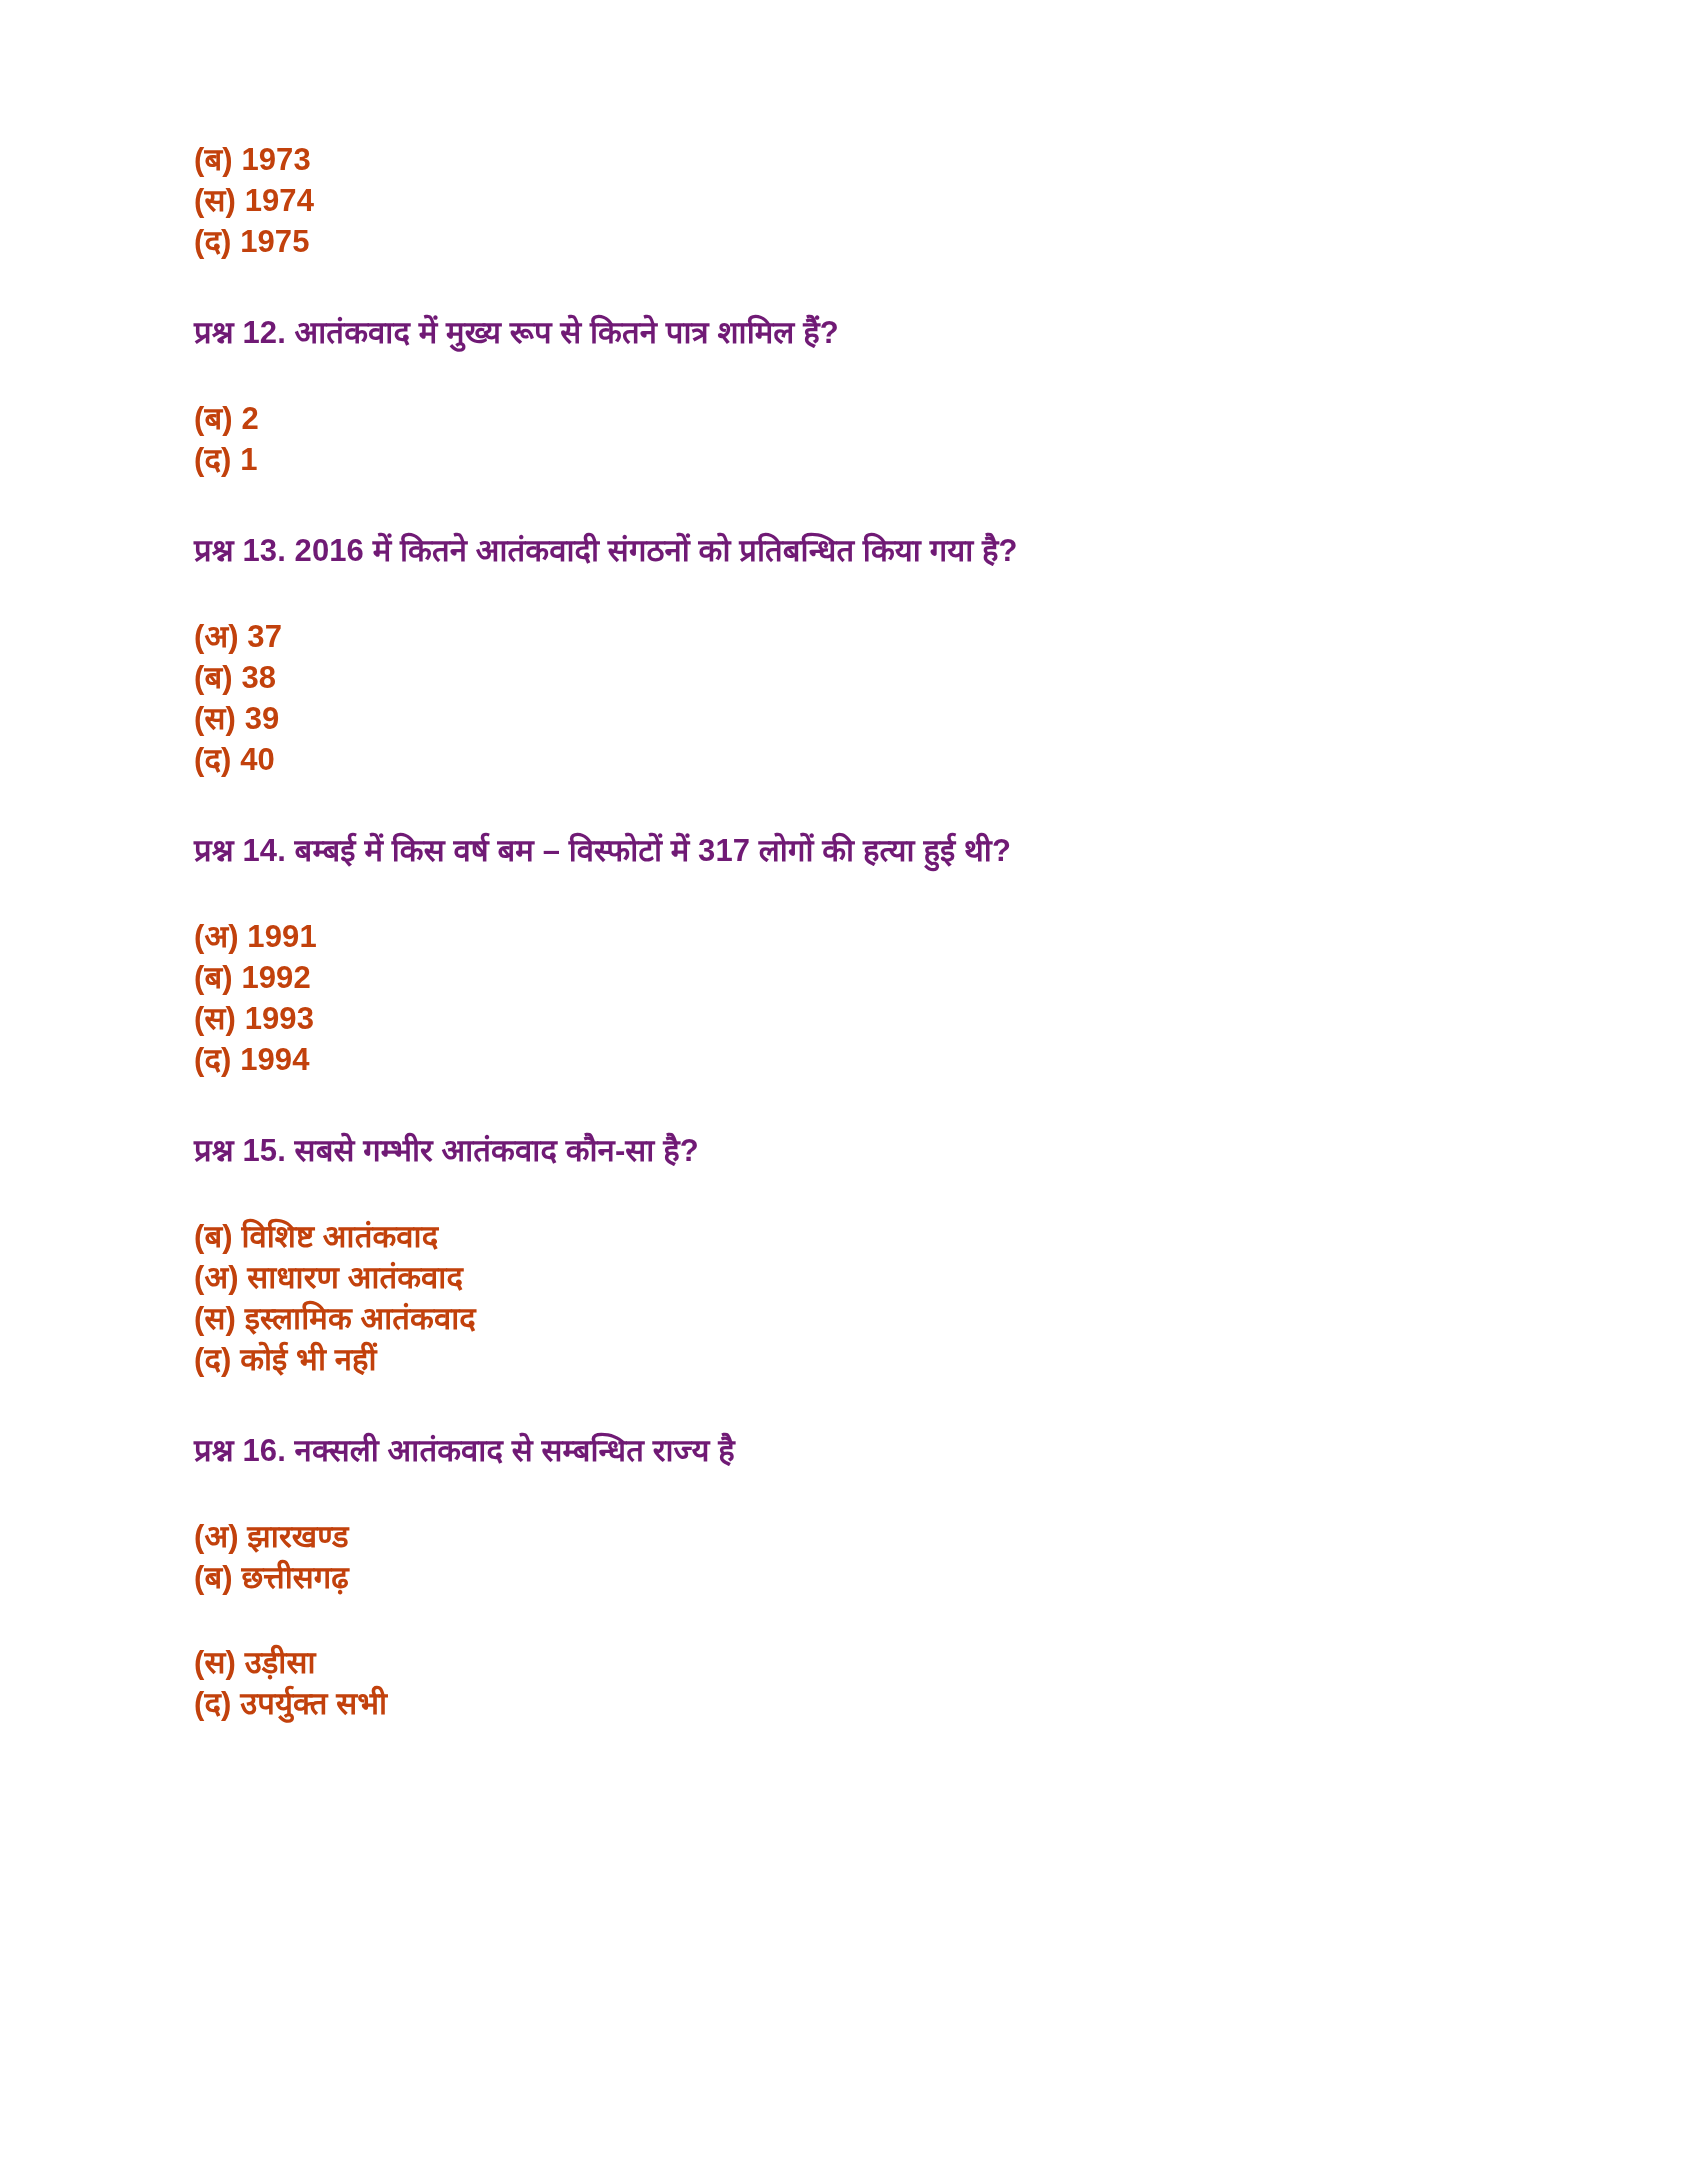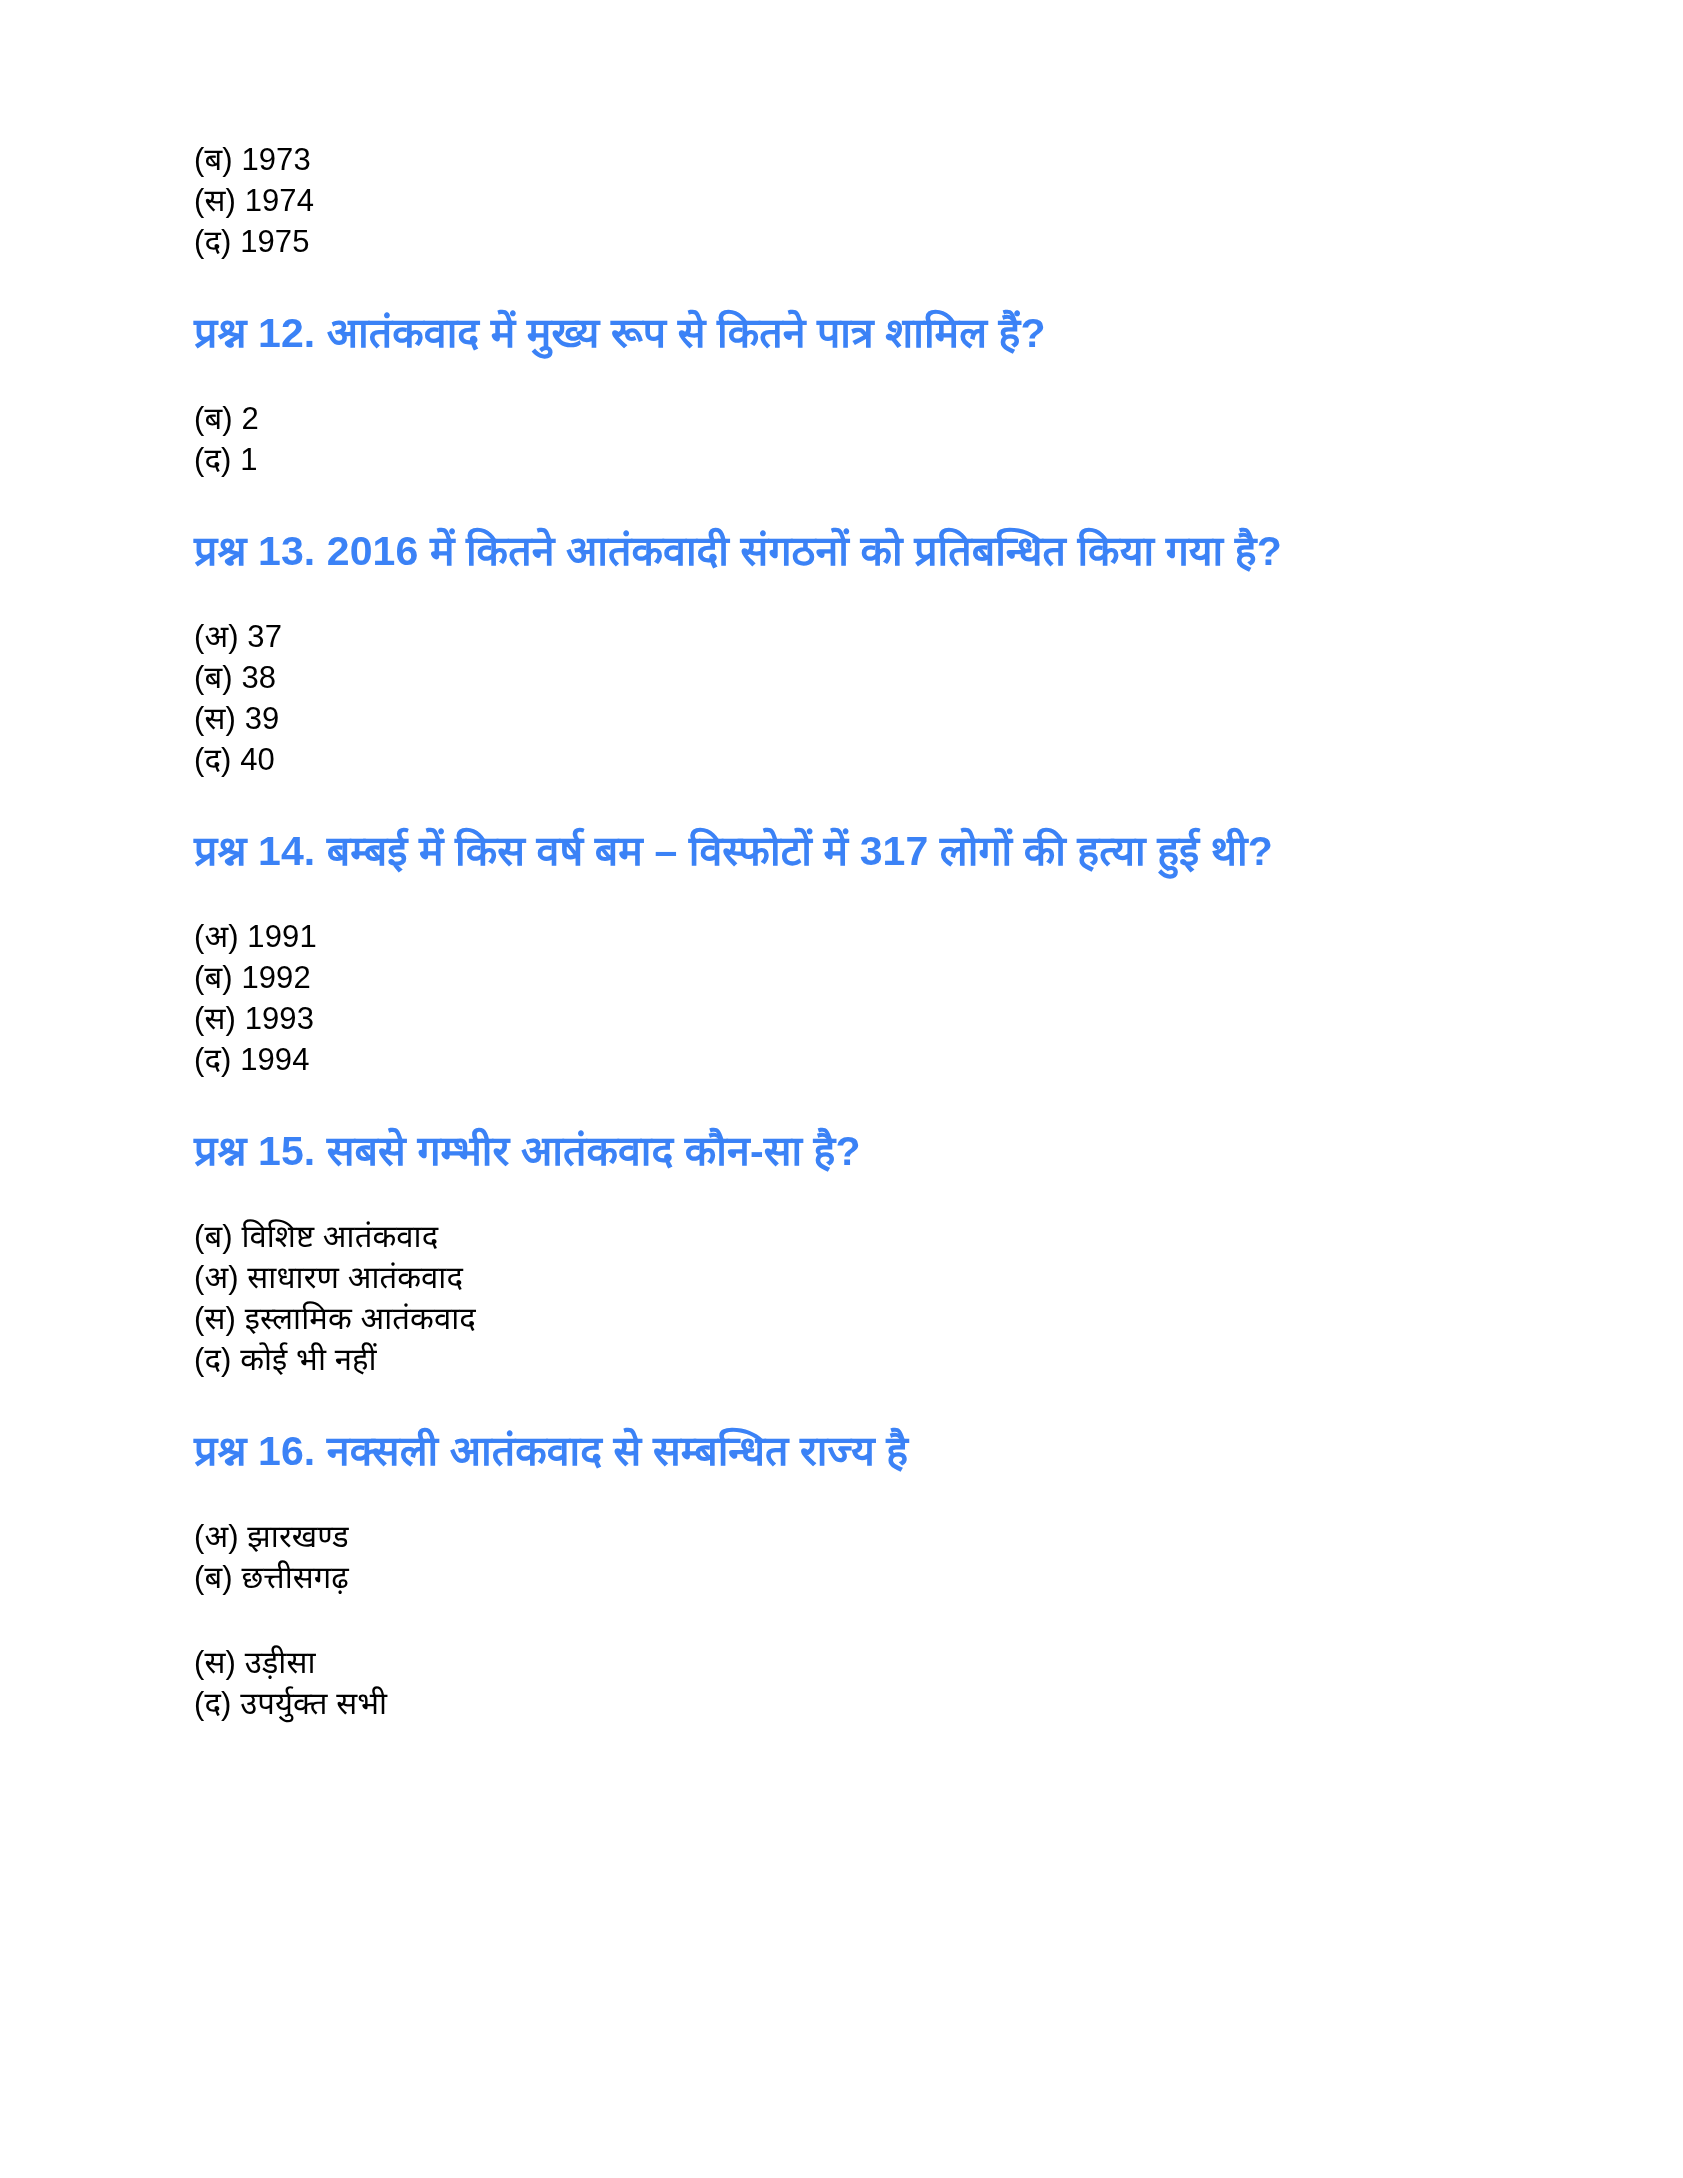--- a/index.html
+++ b/index.html
@@ -29,32 +29,32 @@
     position: absolute;
     left: 194px;
     top: 139px;
     width: 1327px;
   }
 
   
   .option {
     font-size: 31px;
     line-height: 41px;
-    font-weight: 400;
-    color: #000000;
+    font-weight: 700;
+    color: #c2410c;
     white-space: nowrap;
     letter-spacing: 0.1px;
   }
 
   
   .question {
-    font-size: 41px;
+    font-size: 31px;
     line-height: 42px;
     font-weight: 700;
-    color: #3b82f6;
+    color: #701a75;
     white-space: nowrap;
     letter-spacing: 0.1px;
   }
 
   
   .opt-group {
     margin: 0;
     padding: 0;
   }
   .q-block {

